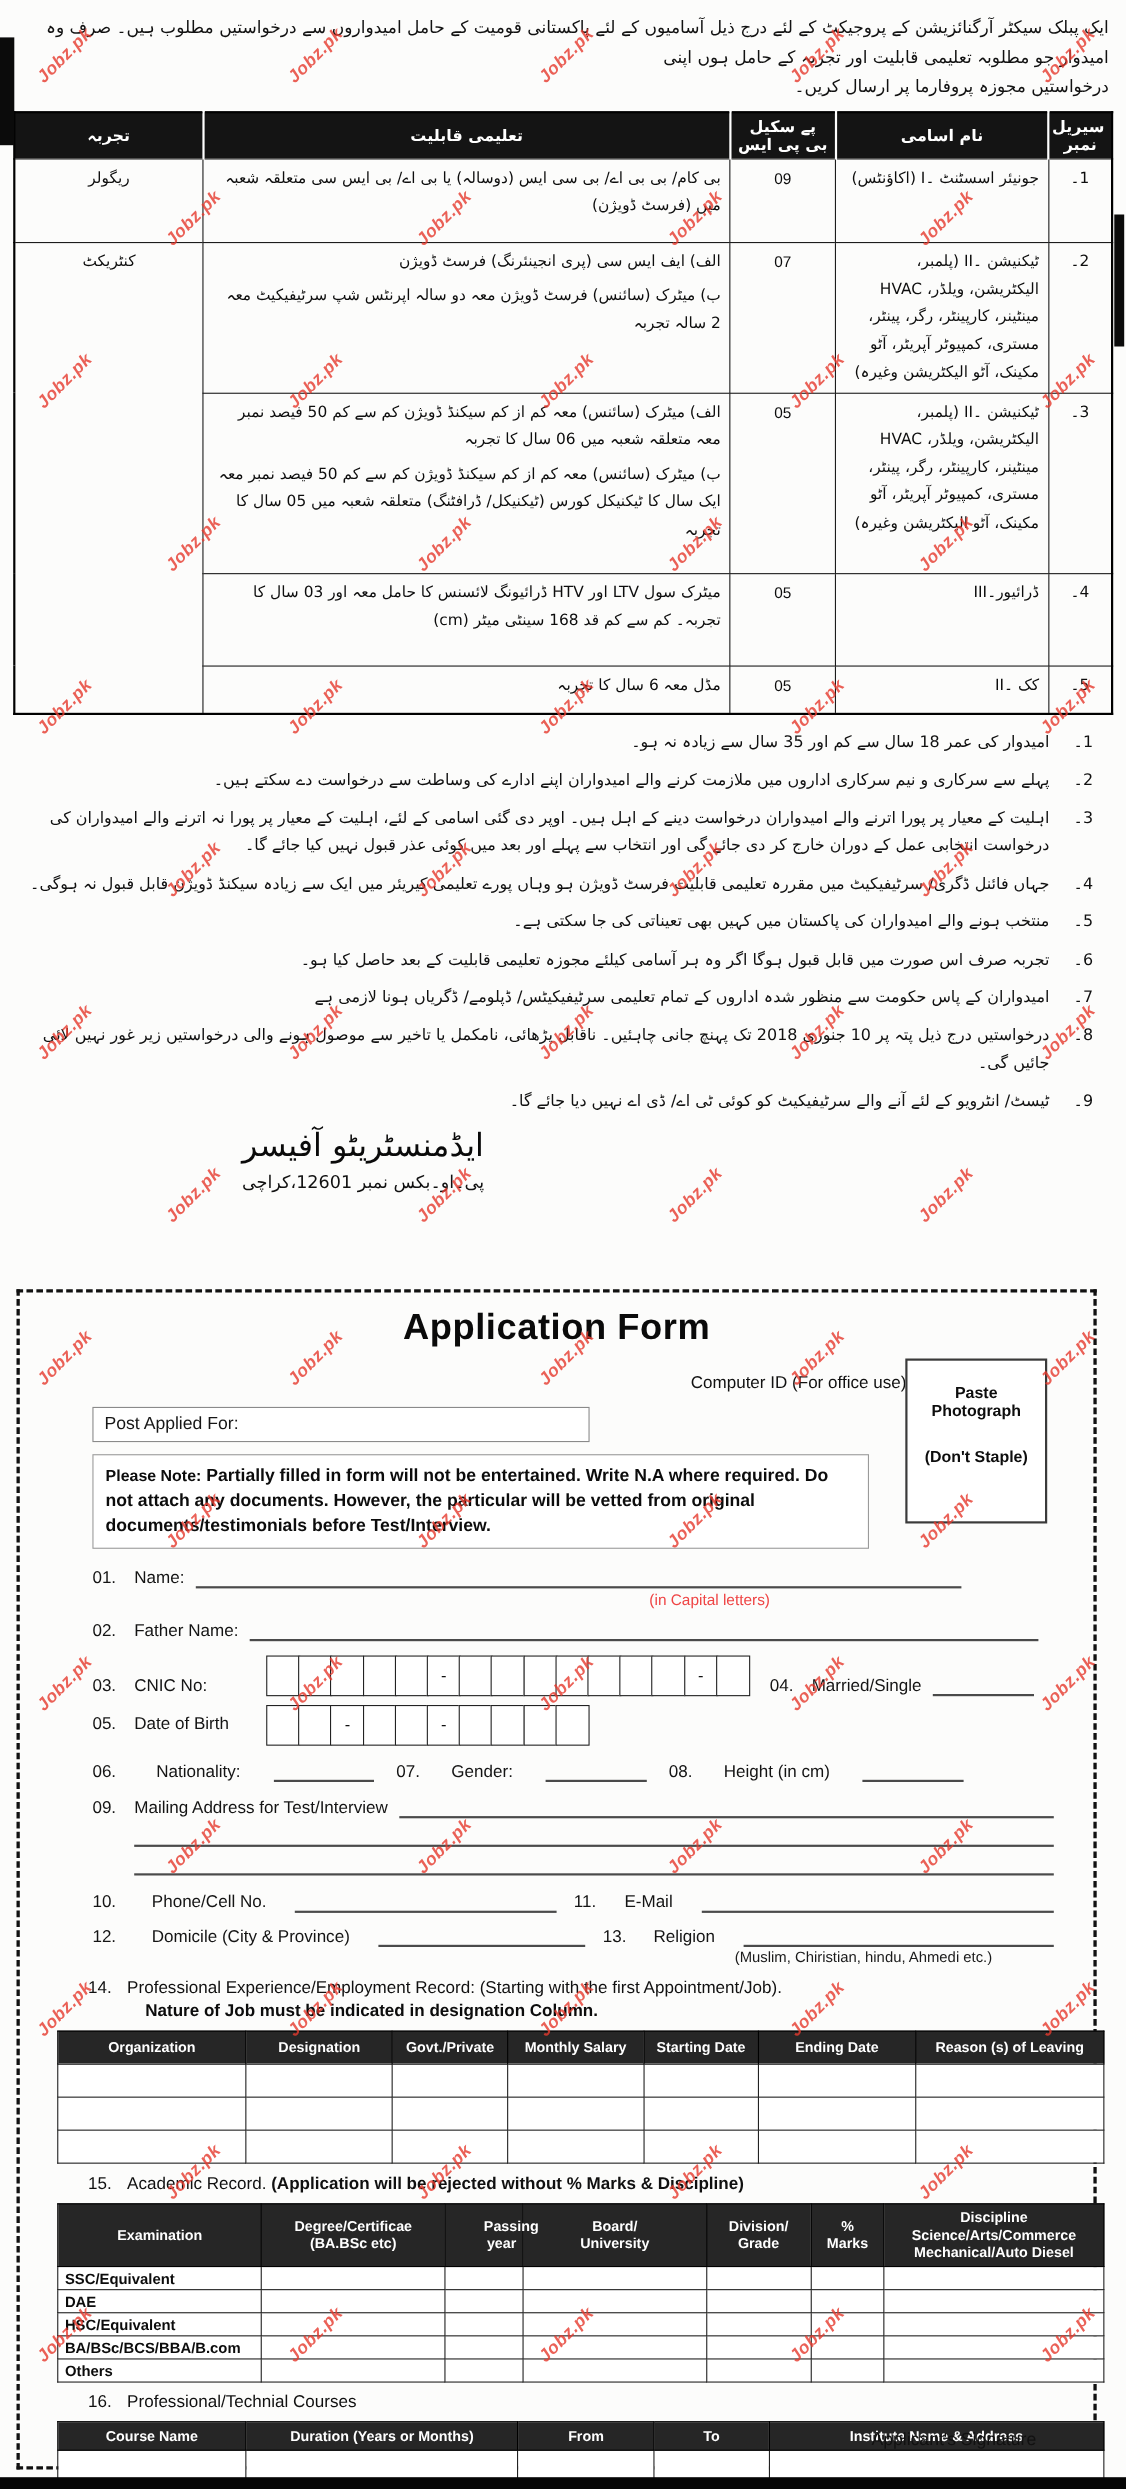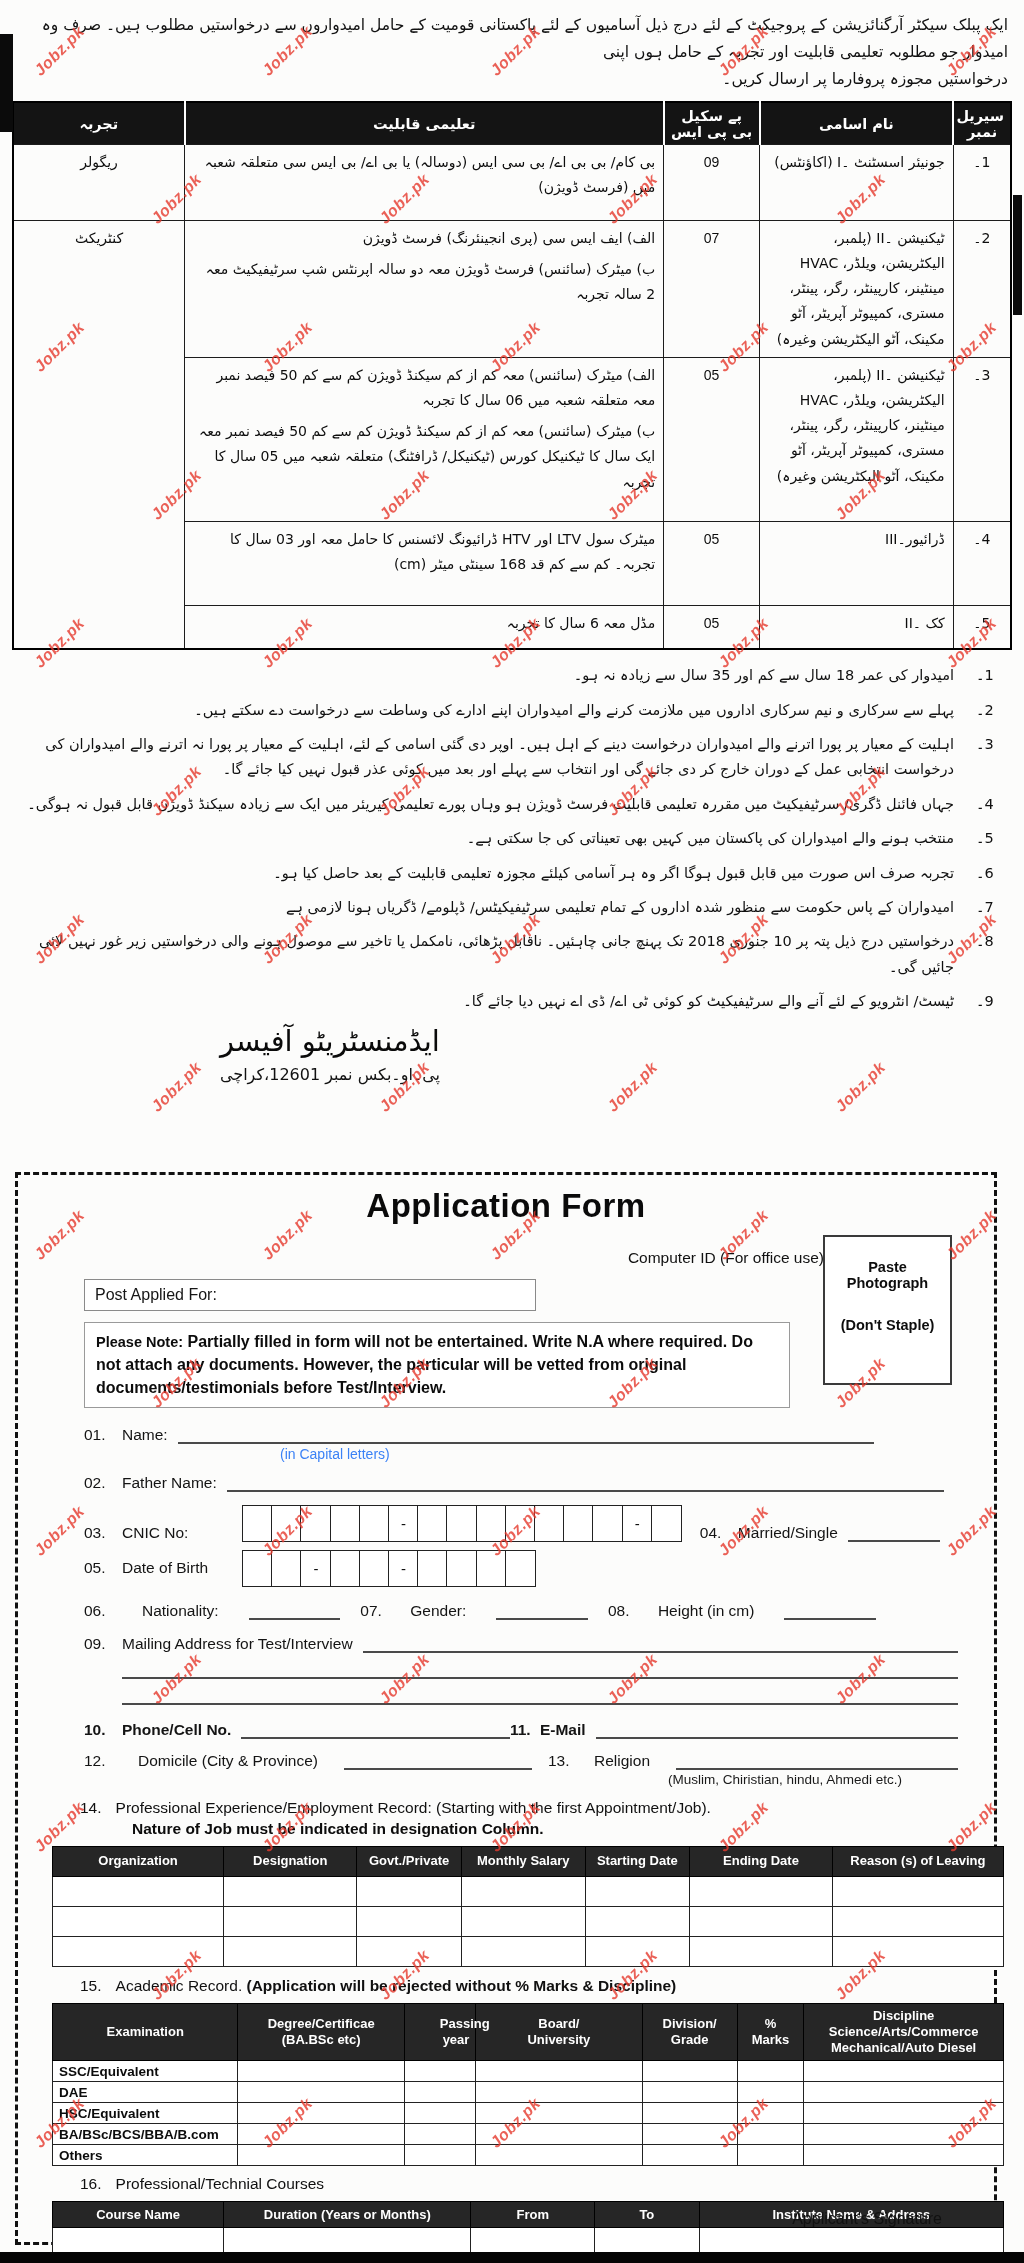--- a/index.html
+++ b/index.html
@@ -64,21 +64,21 @@
                   font-size:16px; color:#161616; background:#fff; }
   .please-note { margin:11px 0 0 44px; width:706px; border:1.5px solid #9a9a9a; padding:7px 11px;
                  font-size:16px; font-weight:bold; line-height:1.45; color:#0c0c0c; background:#fff; }
   .pn-label { font-size:14.5px; }
 
   .frow { display:flex; align-items:flex-end; margin:16px 14px 0 44px; font-size:15.5px; color:#141414; }
   .fnum { flex:0 0 38px; }
   .flabel { margin-right:10px; white-space:nowrap; }
   .fline { flex:1; border-bottom:2px solid #4a4a4a; height:14px; }
   .fline.short { flex:0 0 92px; }
-  .hint-center { margin:2px 0 0 240px; width:420px; text-align:left; font-size:14px; color:#3b82f6; }
+  .hint-center { margin:2px 0 0 240px; width:420px; text-align:right; font-size:14px; color:#ef4444; }
   .hint-right { text-align:right; margin:2px 70px 0 0; font-size:13.5px; color:#1a1a1a; }
   .addr-line { margin:24px 14px 0 82px; border-bottom:2px solid #4a4a4a; height:2px; }
 
   .boxes { display:flex; align-items:center; }
   .cell { width:31px; height:37px; border:1.8px solid #222; margin-left:-1.8px; background:#fff;
           display:flex; align-items:center; justify-content:center; font-size:15px; color:#111; }
   .cell.first { margin-left:0; }
 
   .sec-head { margin:12px 0 0 40px; font-size:15.5px; color:#101010; display:flex; gap:14px; }
   .sec-head .bold { font-weight:bold; }
@@ -300,21 +300,21 @@
     </div>
 
     <div class="frow" style="margin-top:15px;">
       <span class="fnum">09.</span>
       <span class="flabel">Mailing Address for Test/Interview</span>
       <span class="fline"></span>
     </div>
     <div class="addr-line"></div>
     <div class="addr-line"></div>
 
-    <div class="frow" style="font-weight:bold;">
+    <div class="frow" style="gap:16px;">
       <span class="fnum">10.</span>
       <span class="flabel">Phone/Cell No.</span>
       <span class="fline"></span>
       <span class="fnum" style="flex-basis:30px;">11.</span>
       <span class="flabel">E-Mail</span>
       <span class="fline" style="flex:1.35;"></span>
     </div>
 
     <div class="frow" style="margin-top:13px; gap:16px;">
       <span class="fnum">12.</span>

